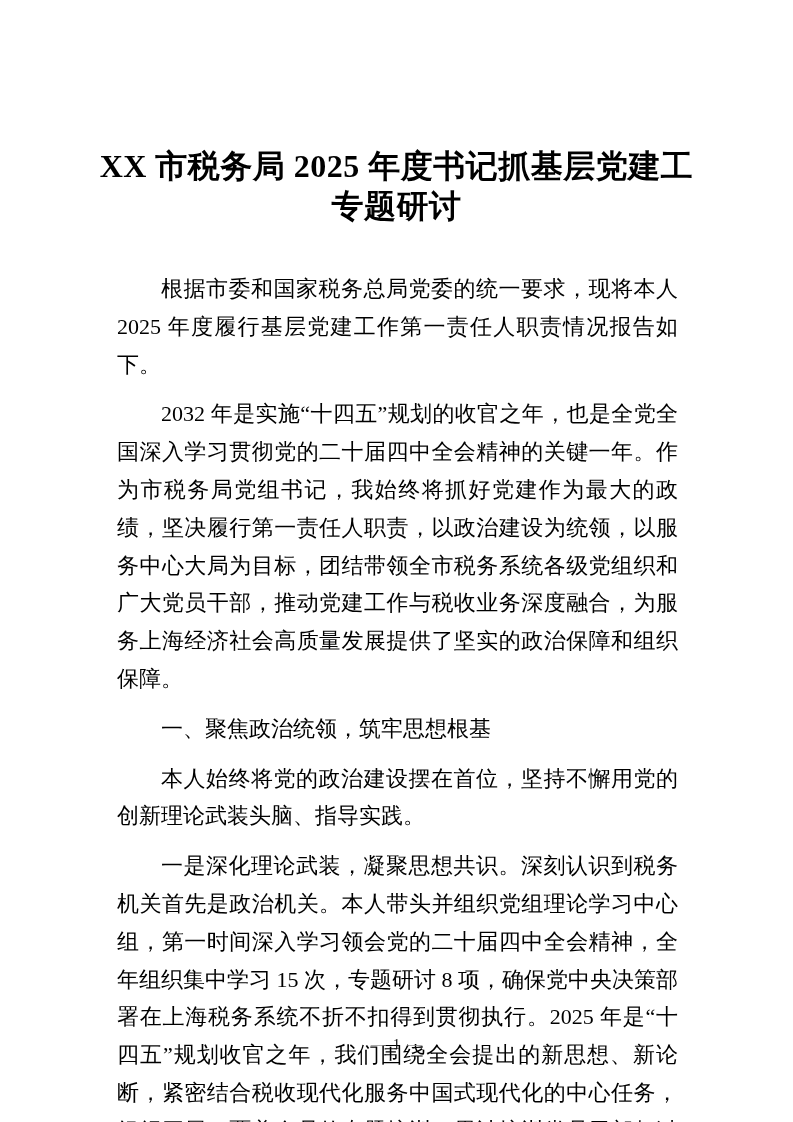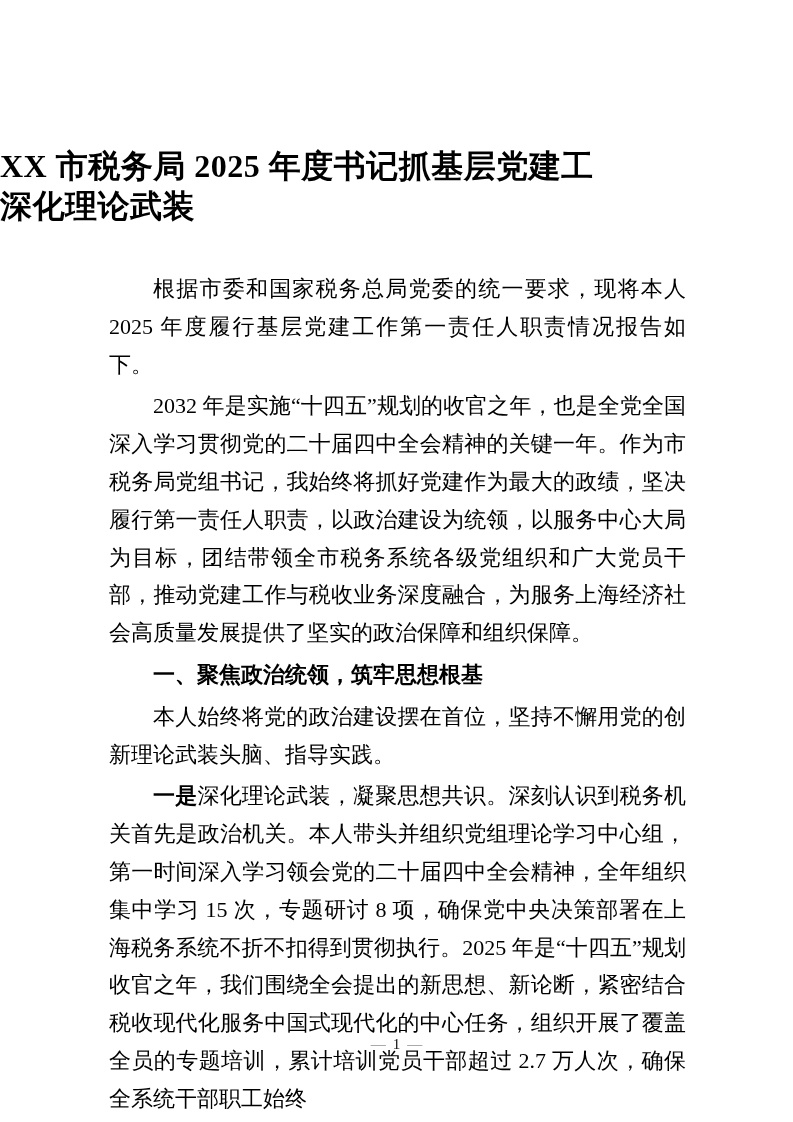--- a/index.html
+++ b/index.html
@@ -11,44 +11,45 @@
     position: relative;
     width: 793px;
     height: 1122px;
     background: #ffffff;
     overflow: hidden;
     color: #000000;
     font-family: "Liberation Serif", "DejaVu Serif", serif;
   }
   .doc-title {
     padding-top: 146px;
+    text-align: center;
     font-size: 32px;
     font-weight: 700;
     line-height: 40px;
     letter-spacing: 0.5px;
   }
   .doc-body {
     margin: 44px 103px 0 105px;
     font-size: 22px;
     line-height: 37.8px;
     text-align: justify;
     text-justify: inter-ideograph;
   }
   .para {
-    margin: 4px;
+    margin: 12px;
     padding: 0;
     text-indent: 2em;
     text-align: justify;
     text-align-last: left;
   }
   .heading {
-    font-weight: 700;
+    font-weight: 400;
   }
   .lead {
-    font-weight: 700;
+    font-weight: 400;
   }
   .footer {
     position: absolute;
     top: 1034px;
     left: 0;
     right: 0;
     text-align: center;
     font-size: 15px;
     line-height: 20px;
   }
@@ -60,21 +61,21 @@
     color: #111111;
   }
 </style>
 </head>
 <body>
 
 <div class="page">
 
   <div class="doc-title">
     <div>XX 市税务局 2025 年度书记抓基层党建工</div>
-    <div>深化理论武装</div>
+    <div>专题研讨</div>
   </div>
 
   <div class="doc-body">
     <p class="para">根据市委和国家税务总局党委的统一要求，现将本人 2025 年度履行基层党建工作第一责任人职责情况报告如下。</p>
     <p class="para">2032 年是实施“十四五”规划的收官之年，也是全党全国深入学习贯彻党的二十届四中全会精神的关键一年。作为市税务局党组书记，我始终将抓好党建作为最大的政绩，坚决履行第一责任人职责，以政治建设为统领，以服务中心大局为目标，团结带领全市税务系统各级党组织和广大党员干部，推动党建工作与税收业务深度融合，为服务上海经济社会高质量发展提供了坚实的政治保障和组织保障。</p>
     <p class="para heading">一、聚焦政治统领，筑牢思想根基</p>
     <p class="para">本人始终将党的政治建设摆在首位，坚持不懈用党的创新理论武装头脑、指导实践。</p>
     <p class="para"><span class="lead">一是</span><span>深化理论武装，凝聚思想共识。深刻认识到税务机关首先是政治机关。本人带头并组织党组理论学习中心组，第一时间深入学习领会党的二十届四中全会精神，全年组织集中学习 15 次，专题研讨 8 项，确保党中央决策部署在上海税务系统不折不扣得到贯彻执行。2025 年是“十四五”规划收官之年，我们围绕全会提出的新思想、新论断，紧密结合税收现代化服务中国式现代化的中心任务，组织开展了覆盖全员的专题培训，累计培训党员干部超过 2.7 万人次，确保全系统干部职工始终</span></p>
   </div>
 

